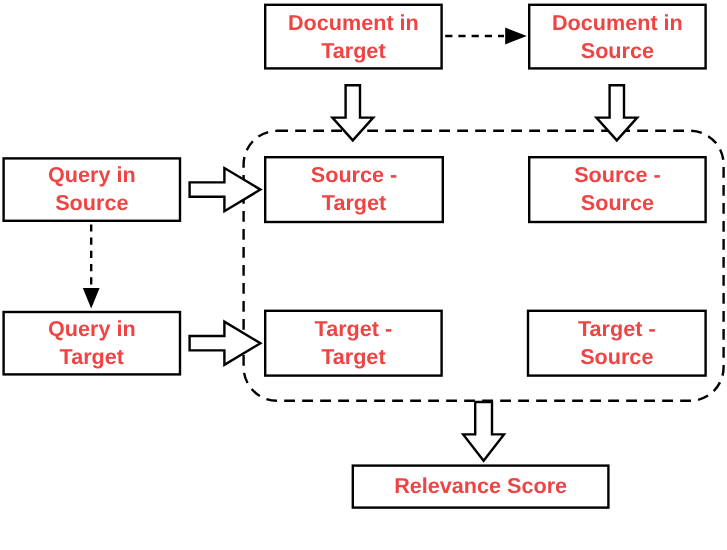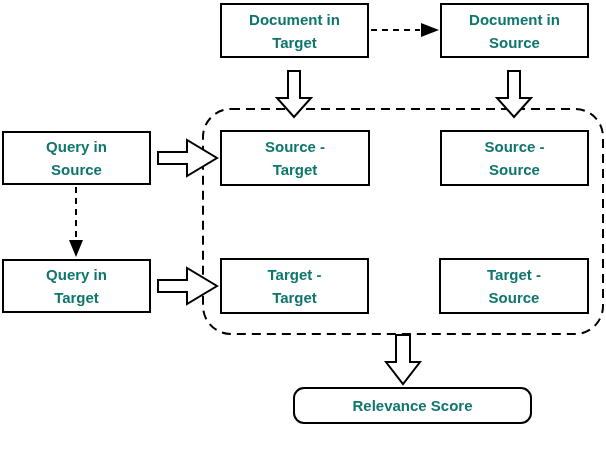--- a/index.html
+++ b/index.html
@@ -20,39 +20,39 @@
     left: 0;
     top: 0;
     width: 606px;
     height: 458px;
   }
   .node {
     position: absolute;
     box-sizing: border-box;
     border: 2px solid #000000;
     background: #ffffff;
-    color: #0f766e;
+    color: #ef4444;
     font-weight: bold;
-    font-size: 15px;
+    font-size: 18px;
     line-height: 23px;
     display: flex;
     align-items: center;
     justify-content: center;
     text-align: center;
     white-space: pre-line;
   }
   .n-doc-target     { left: 220px; top: 3px;   width: 149px; height: 55px; }
   .n-doc-source     { left: 440px; top: 3px;   width: 149px; height: 55px; }
   .n-query-source   { left: 2px;   top: 131px; width: 149px; height: 54px; }
   .n-query-target   { left: 2px;   top: 259px; width: 149px; height: 54px; }
   .n-source-target  { left: 220px; top: 130px; width: 150px; height: 56px; }
   .n-source-source  { left: 440px; top: 130px; width: 149px; height: 56px; }
   .n-target-target  { left: 220px; top: 258px; width: 149px; height: 56px; }
   .n-target-source  { left: 439px; top: 258px; width: 150px; height: 56px; }
-  .n-relevance      { left: 293px; top: 387px; width: 239px; height: 37px; border-radius: 11px; }
+  .n-relevance      { left: 293px; top: 387px; width: 215px; height: 37px; }
 </style>
 </head>
 <body>
 
 <div class="canvas">
 
   <svg class="arrow-layer" width="606" height="458" viewBox="0 0 606 458" xmlns="http://www.w3.org/2000/svg">
 
     <rect x="203" y="109" width="400" height="225" rx="28" ry="28" fill="none" stroke="#000000" stroke-width="2" stroke-dasharray="9 6"></rect>
 

